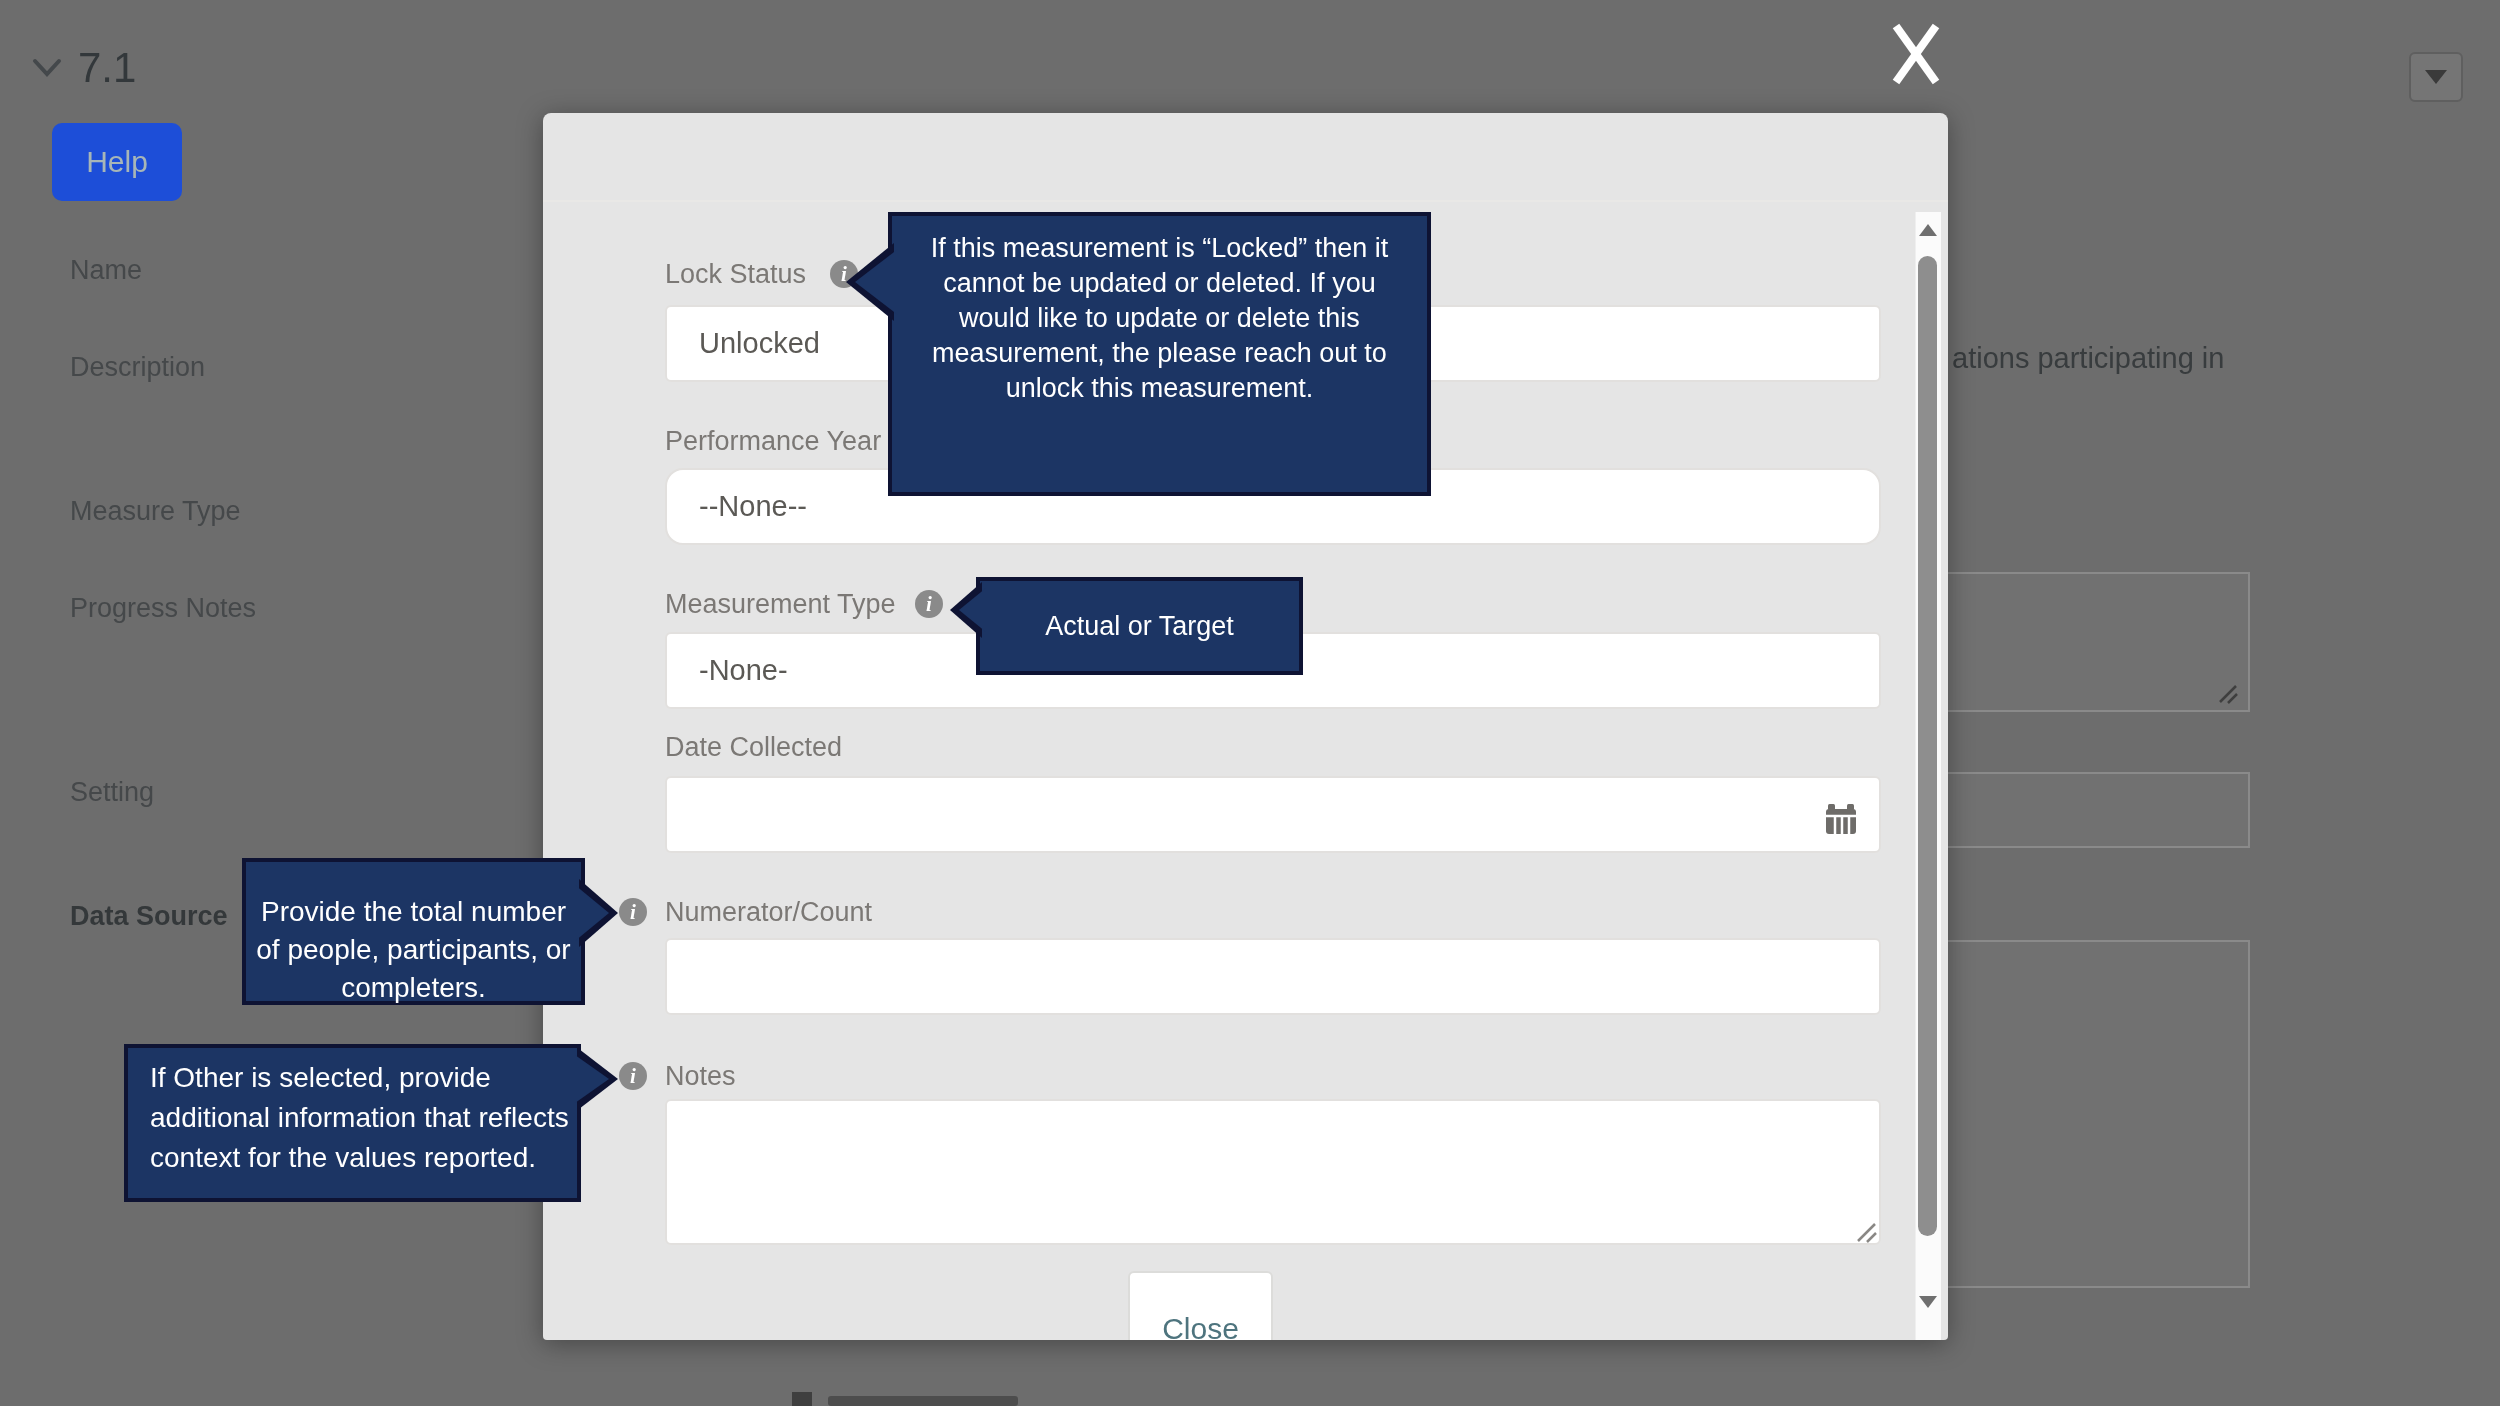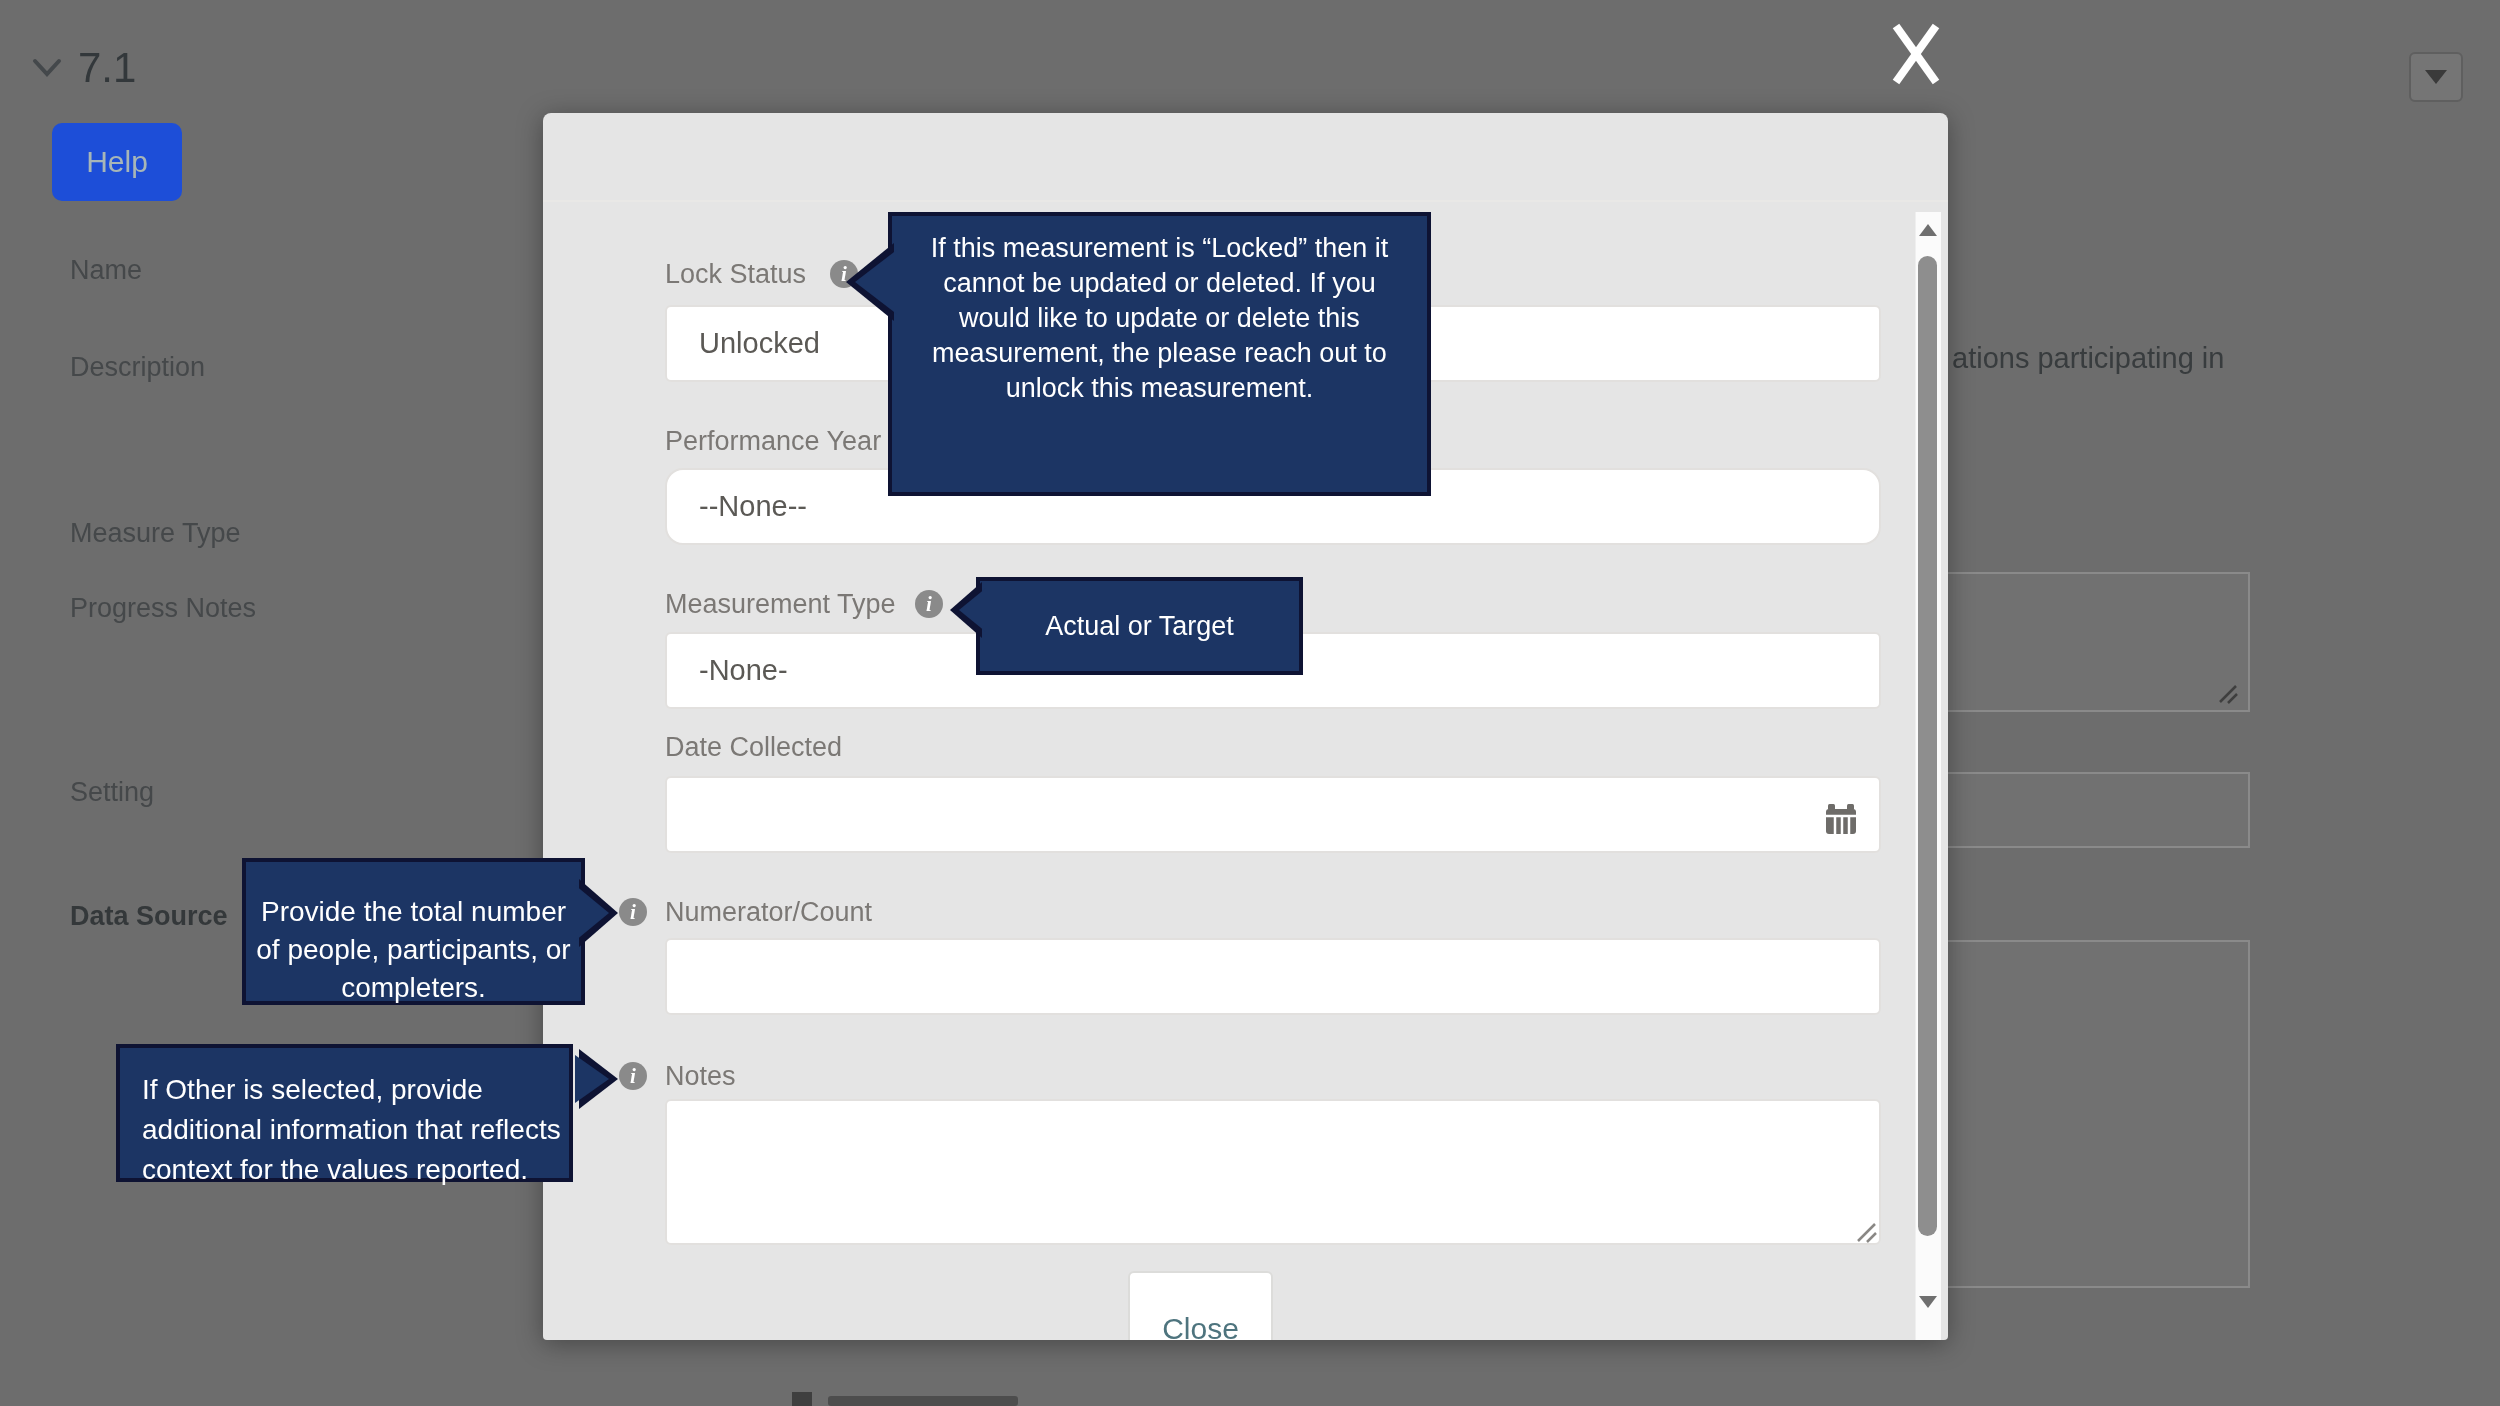--- a/index.html
+++ b/index.html
@@ -59,21 +59,21 @@
 
 <div>
   <svg class="abs" style="left:32px;top:57px;" width="30" height="22" viewBox="0 0 30 22">
     <polyline points="3,4 15,17 27,4" fill="none" stroke="#44484b" stroke-width="4" stroke-linecap="round"></polyline>
   </svg>
   <div class="section-label">7.1</div>
   <div class="help-btn">Help</div>
 
   <div class="bg-label" style="left:70px;top:255px;">Name</div>
   <div class="bg-label" style="left:70px;top:352px;">Description</div>
-  <div class="bg-label" style="left:70px;top:518px;">Measure Type</div>
+  <div class="bg-label" style="left:70px;top:496px;">Measure Type</div>
   <div class="bg-label" style="left:70px;top:593px;">Progress Notes</div>
   <div class="bg-label" style="left:70px;top:777px;">Setting</div>
   <div class="bg-label bold" style="left:70px;top:901px;">Data Source</div>
 
   <div class="bg-frag-text">ations participating in</div>
 
   <div class="bg-box" style="left:1946px;top:572px;width:304px;height:140px;">
     <svg class="abs" style="right:8px;bottom:4px;" width="24" height="24" viewBox="0 0 24 24">
       <line x1="4" y1="20" x2="20" y2="4" stroke="#3f3f3f" stroke-width="2.5"></line>
       <line x1="12" y1="21" x2="21" y2="12" stroke="#3f3f3f" stroke-width="2.5"></line>
@@ -159,18 +159,18 @@
 </div>
 <div class="arr arr-left" style="left:950px;top:582px;width:32px;height:56px;"></div>
 
 <div class="tooltip tt-center" style="left:242px;top:858px;width:343px;height:147px;padding-top:31px;">
   <div class="ln" style="font-size:28px;line-height:38px;">Provide the total number</div>
   <div class="ln" style="font-size:28px;line-height:38px;">of people, participants, or</div>
   <div class="ln" style="font-size:28px;line-height:38px;">completers.</div>
 </div>
 <div class="arr arr-right" style="left:579px;top:879px;width:39px;height:68px;"></div>
 
-<div class="tooltip" style="left:116px;top:1044px;width:457px;height:138px;padding:22px 0 0 22px;">
+<div class="tooltip" style="left:124px;top:1044px;width:457px;height:158px;padding:10px 0 0 22px;">
   <div class="ln" style="font-size:28px;line-height:40px;">If Other is selected, provide</div>
   <div class="ln" style="font-size:28px;line-height:40px;">additional information that reflects</div>
   <div class="ln" style="font-size:28px;line-height:40px;">context for the values reported.</div>
 </div>
 <div class="arr arr-right" style="left:579px;top:1049px;width:39px;height:60px;"></div>
 
 </body></html>

